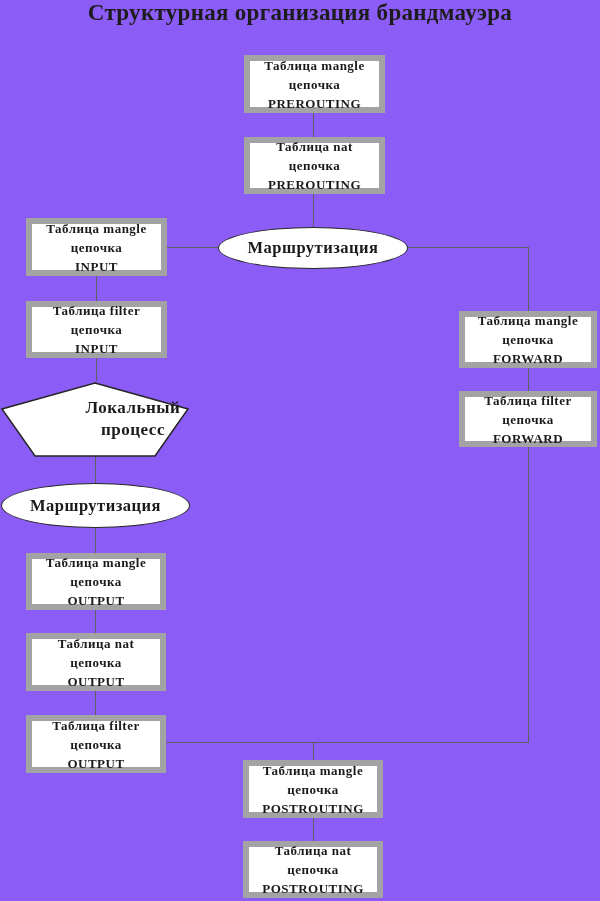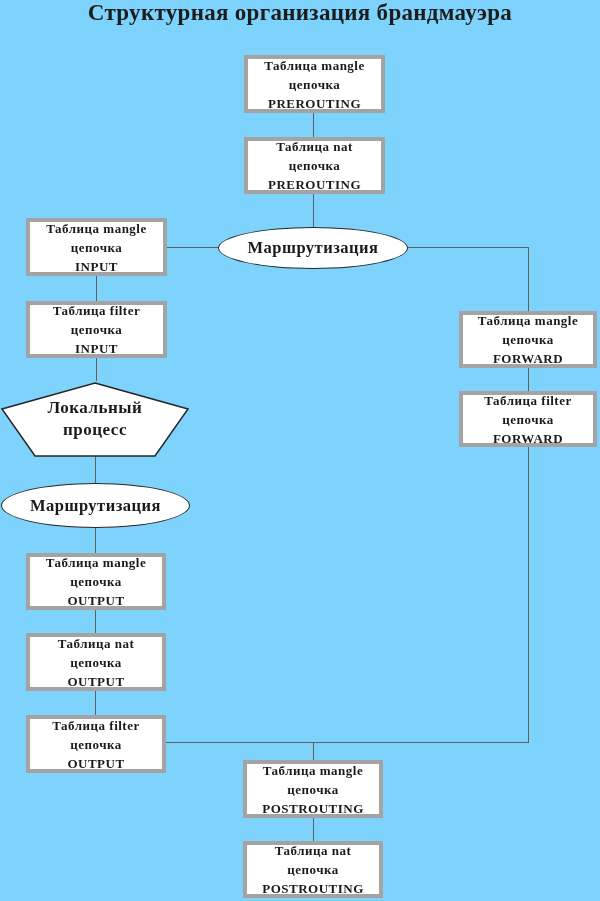--- a/index.html
+++ b/index.html
@@ -1,39 +1,39 @@
 <!DOCTYPE html>
 <html><head>
 <meta charset="utf-8">
 <style>
   html, body { margin: 0; padding: 0; background: #ffffff; }
   .canvas {
     position: relative;
     width: 600px;
     height: 901px;
-    background: #7dd3fc;
+    background: #8b5cf6;
     font-family: "Liberation Serif", "DejaVu Serif", serif;
     color: #1a1a1a;
     overflow: hidden;
   }
   .title {
     position: absolute;
     left: 0; top: 0; width: 600px;
     margin: 0;
     text-align: center;
     font-size: 23px;
     font-weight: bold;
     letter-spacing: 0.3px;
     color: #1c1c1c;
   }
   .box {
     position: absolute;
     box-sizing: border-box;
     background: #ffffff;
-    border: 4px solid #a3a3a3;
+    border: 6px solid #a3a3a3;
     display: flex;
     align-items: center;
     justify-content: center;
     text-align: center;
     white-space: pre-line;
     font-size: 13px;
     font-weight: bold;
     line-height: 19px;
     letter-spacing: 0.5px;
   }
@@ -58,20 +58,21 @@
     left: 0; top: 6px; width: 190px; height: 66px;
     display: flex;
     align-items: center;
     justify-content: center;
     text-align: center;
     white-space: pre-line;
     font-size: 17px;
     font-weight: bold;
     line-height: 22px;
     letter-spacing: 0.5px;
+    padding-left: 38px;
   }
   .ln { position: absolute; background: #5f5f5f; }
   
   .b-mangle-prerouting  { left: 244px; top:  55px; width: 141px; height: 58px; }
   .b-nat-prerouting     { left: 244px; top: 137px; width: 141px; height: 57px; }
   .b-mangle-input       { left:  26px; top: 218px; width: 141px; height: 58px; }
   .b-filter-input       { left:  26px; top: 301px; width: 141px; height: 57px; }
   .b-mangle-forward     { left: 459px; top: 311px; width: 138px; height: 57px; }
   .b-filter-forward     { left: 459px; top: 391px; width: 138px; height: 56px; }
   .b-mangle-output      { left:  26px; top: 553px; width: 140px; height: 57px; }

